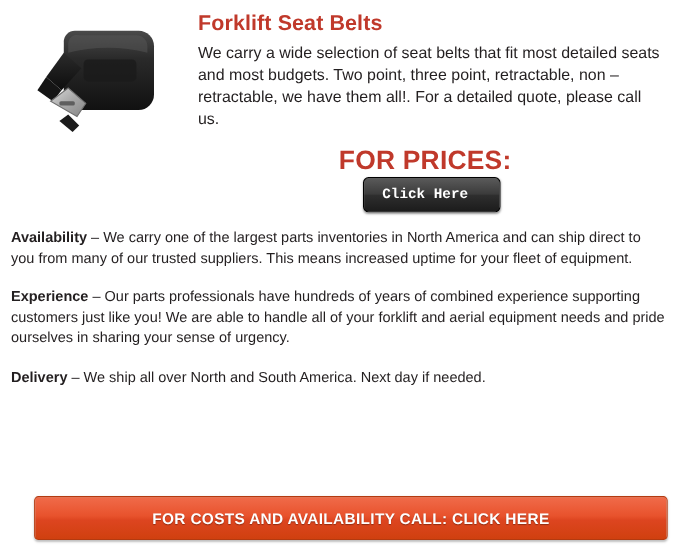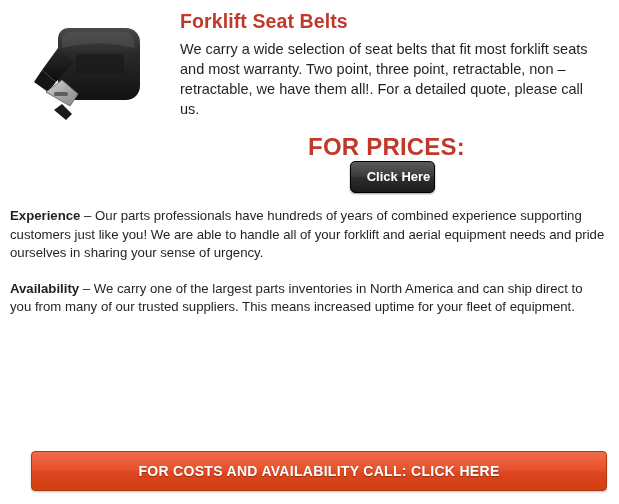--- a/index.html
+++ b/index.html
@@ -66,25 +66,26 @@
     letter-spacing: 0.2px;
   }
   .click-here-btn {
     display: inline-block;
     background: linear-gradient(to bottom, #5a5a5a 0%, #3b3b3b 48%, #2e2e2e 52%, #1c1c1c 100%);
     border: 1px solid #000;
     border-radius: 5px;
     color: #ffffff;
     font-size: 13px;
     font-weight: bold;
-    padding: 7px 4px 8px 16px;
+    padding: 7px 28px 8px 16px;
     text-align: center;
     box-shadow: 0 1px 2px rgba(0,0,0,0.4);
     cursor: pointer;
     white-space: nowrap;
+    font-family: Liberation Mono, monospace;
   }
 
   
   .body-section {
     padding: 14px 14px 0 10px;
   }
   .para {
     font-size: 13.2px;
     line-height: 18.5px;
     margin: 0 0 17px 0;
@@ -156,40 +157,43 @@
 
         <path d="M36 84 l16 -12 l16 14 l-8 12 z" fill="url(#metalGrad)" stroke="#6f6f6f" stroke-width="1"></path>
         <rect x="44" y="84" width="14" height="4" rx="1.5" fill="#5e5e5e"></rect>
 
         <path d="M52 96 l10 10 l-6 6 l-12 -10 z" fill="#1b1b1b"></path>
       </svg>
     </div>
 
     <div class="top-text">
       <h1 class="title">Forklift Seat Belts</h1>
-      <p class="intro">We carry a wide selection of seat belts that fit most forklift seats and most warranty.  Two point, three point, retractable, non – retractable, we have them all!. For a detailed quote, please call us.</p>
+      <p class="intro">We carry a wide selection of seat belts that fit most detailed seats and most budgets.  Two point, three point, retractable, non – retractable, we have them all!. For a detailed quote, please call us.</p>
 
       <div class="prices-row">
         <div class="prices-label">FOR PRICES:</div>
         <div class="click-here-btn">Click Here</div>
       </div>
     </div>
   </div>
 
   <div class="body-section">
 
     <p class="para">
+      <span class="lead">Availability</span><span> – We carry one of the largest parts inventories in North America and can ship direct to you from many of our trusted suppliers.  This means increased uptime for your fleet of equipment.</span>
+    </p>
+
+    <p class="para">
       <span class="lead">Experience</span><span> – Our parts professionals have hundreds of years of combined experience supporting customers just like you!  We are able to handle all of your forklift and aerial equipment needs and pride ourselves in sharing your sense of urgency.</span>
     </p>
 
+
     <p class="para">
-      <span class="lead">Availability</span><span> – We carry one of the largest parts inventories in North America and can ship direct to you from many of our trusted suppliers.  This means increased uptime for your fleet of equipment.</span>
+      <span class="lead">Delivery</span><span> – We ship all over North and South America.  Next day if needed.</span>
     </p>
-
-
 
 
   </div>
 
   <div class="cta-banner">
     <span>FOR COSTS AND AVAILABILITY CALL: CLICK HERE</span>
   </div>
 
 </div>
 

